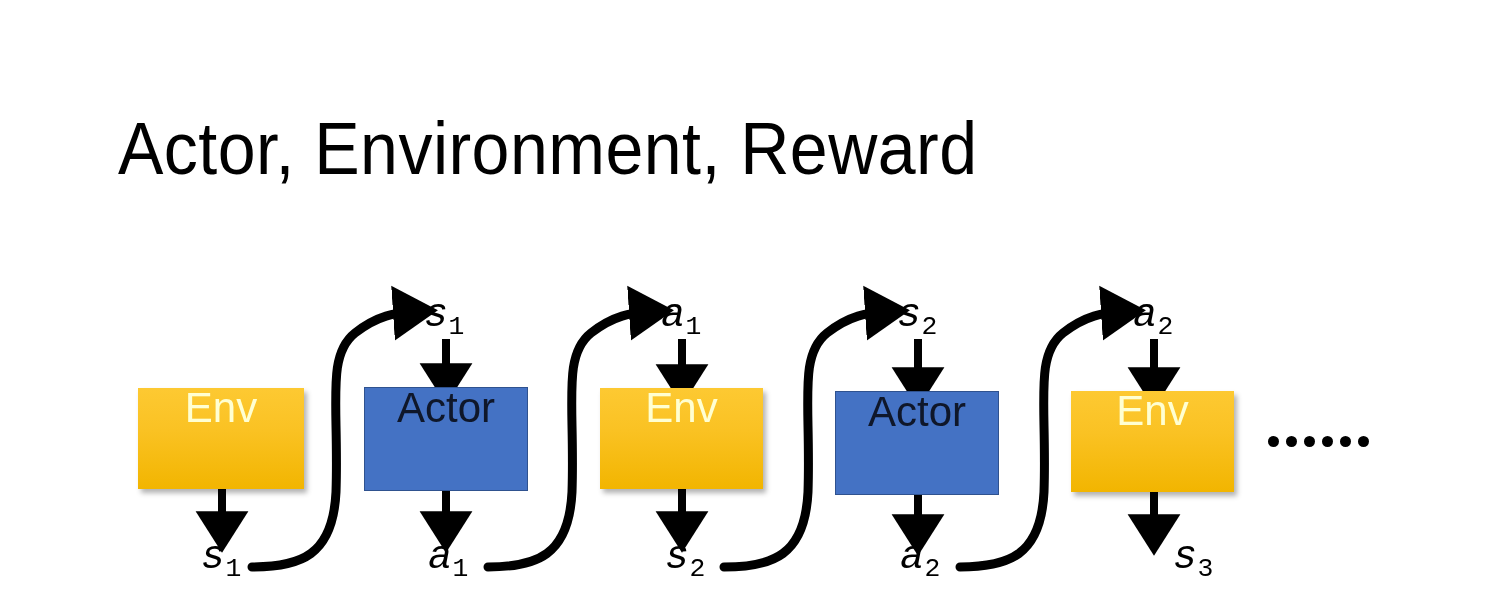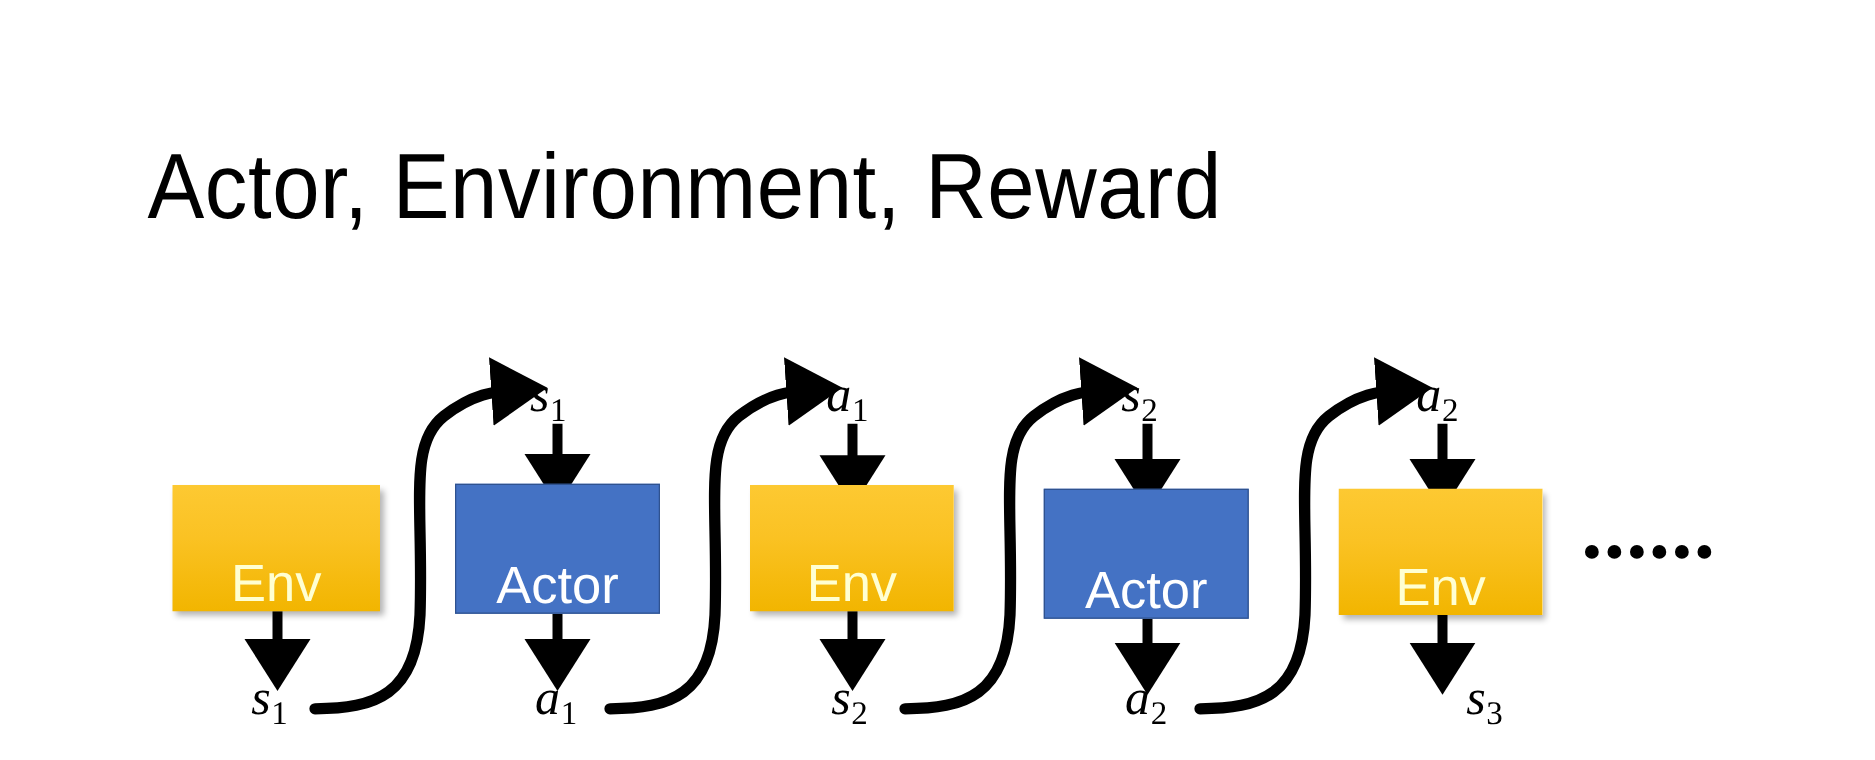--- a/index.html
+++ b/index.html
@@ -49,49 +49,49 @@
     top: 0;
     width: 1500px;
     height: 608px;
     pointer-events: none;
   }
 
   
   .node-box {
     position: absolute;
     display: flex;
-    align-items: flex-end;
+    align-items: flex-start;
     justify-content: center;
     box-sizing: border-box;
     font-family: "Liberation Sans", sans-serif;
     font-size: 42px;
     font-weight: 400;
     line-height: 1;
   }
   .node-box.env {
     background: linear-gradient(to bottom, #FDC932 0%, #FAC223 42%, #F2B500 100%);
     color: #FFFFD2;
     box-shadow: 3px 4px 5px rgba(0,0,0,0.30);
     border: none;
   }
   .node-box.actor {
     background: #4472C4;
-    color: #ffffff;
+    color: #0f172a;
     border: 1.5px solid #2F528F;
     box-shadow: none;
   }
   .node-label {
     display: block;
     transform: translateY(-1px);
   }
 
   
   .math-label {
     position: absolute;
-    font-family: Liberation Serif, serif;
+    font-family: Liberation Mono, monospace;
     font-style: italic;
     font-size: 40px;
     color: #000000;
     line-height: 1;
     white-space: nowrap;
   }
   .math-label .sub {
     font-size: 0.66em;
     font-style: normal;
     vertical-align: -0.32em;

